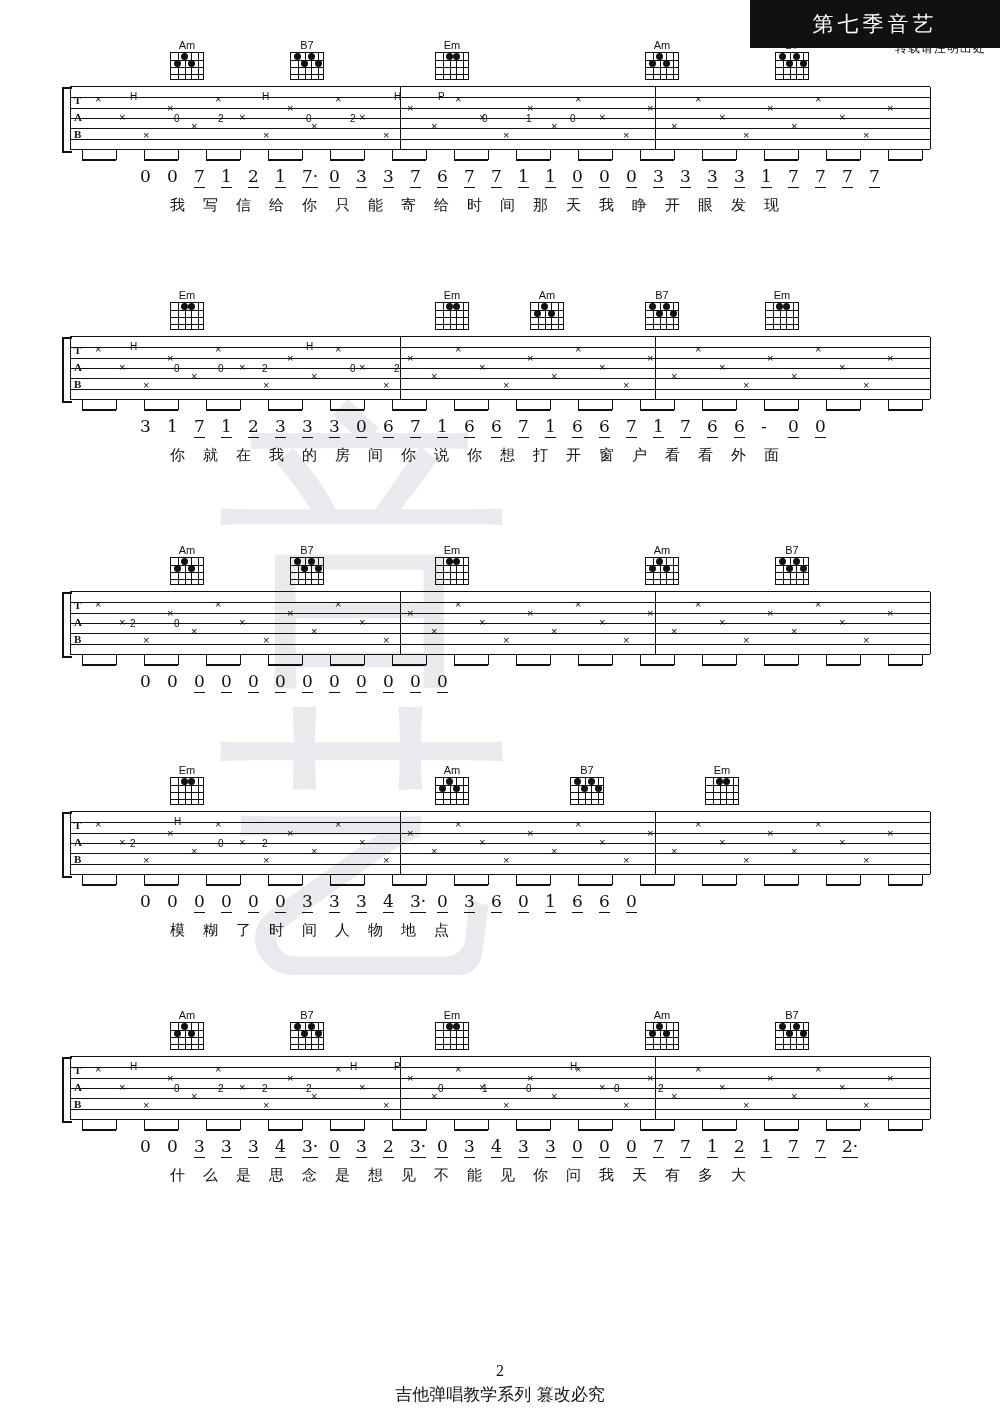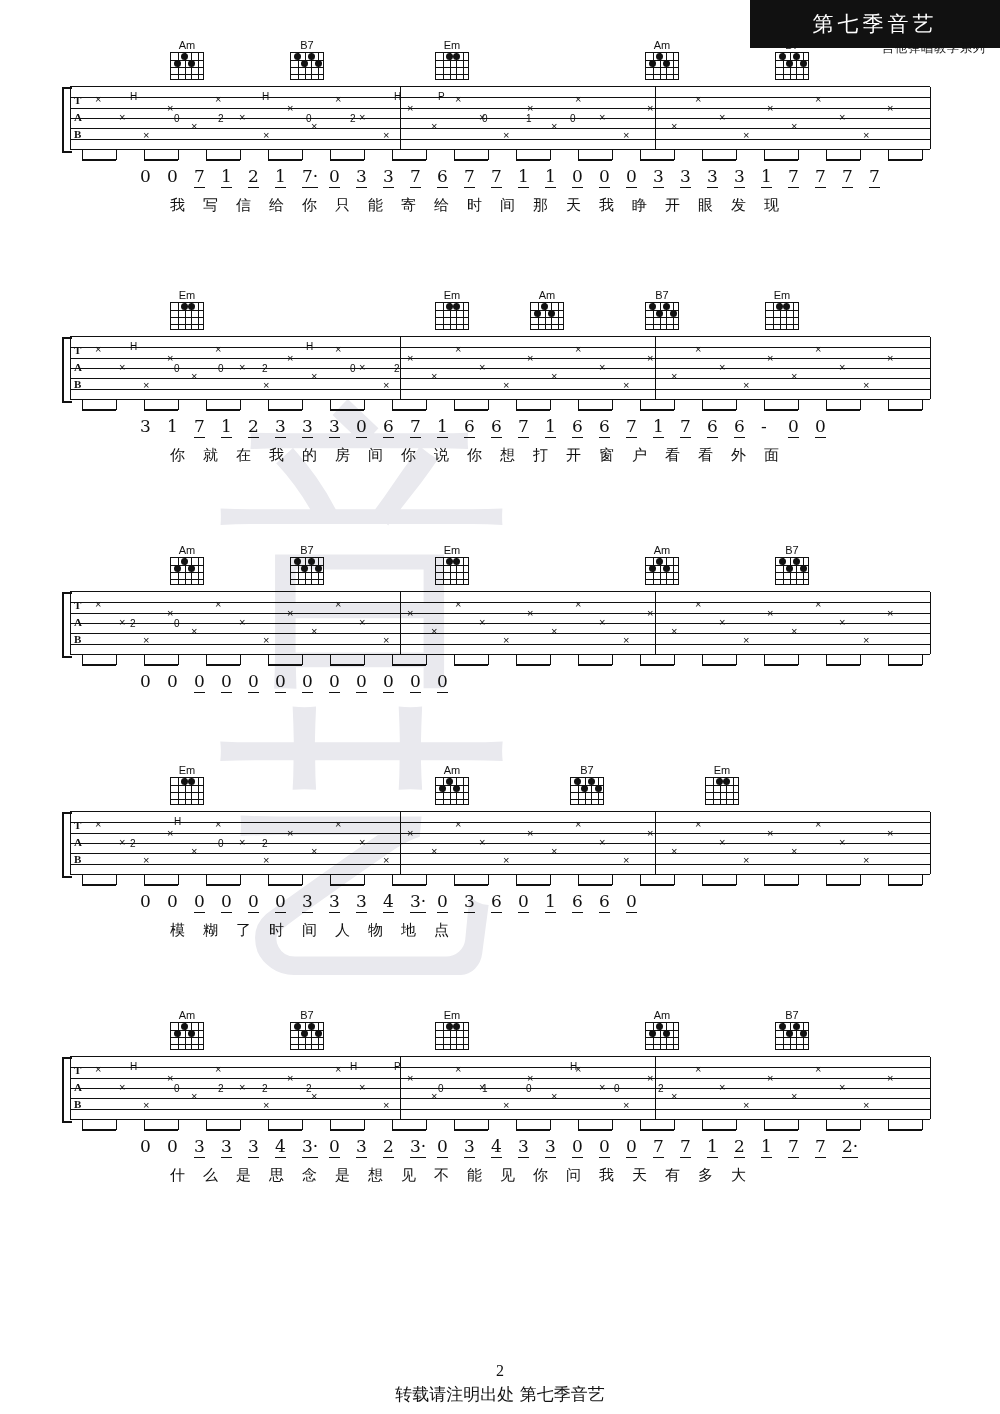--- a/index.html
+++ b/index.html
@@ -46,21 +46,21 @@
   
   .pgno{position:absolute;bottom:34px;left:0;right:0;text-align:center;font-size:16px;}
   .foot{position:absolute;bottom:8px;left:0;right:0;text-align:center;font-size:17px;font-family:"DejaVu Sans",serif;}
 </style>
 </head>
 <body>
 
 <div class="hdr">
   <span>第七季音艺</span>
 </div>
-<div class="hdr-sub">吉他弹唱教学系列</div>
+<div class="hdr-sub">转载请注明出处</div>
 
 <div class="wm">音艺</div>
 
 <div id="systems">
     <div class="system" style="top: 40px;">
       <div class="chordrow">
         <div class="chord" style="left: 95px;">
           <div class="nm">Am</div>
           <div class="grid">
             <div class="vl" style="left: 6.8px;"></div>
@@ -1123,13 +1123,13 @@
         <div class="lyr" style="left: 529px; top: 30px;">我</div>
         <div class="lyr" style="left: 562px; top: 30px;">天</div>
         <div class="lyr" style="left: 595px; top: 30px;">有</div>
         <div class="lyr" style="left: 628px; top: 30px;">多</div>
         <div class="lyr" style="left: 661px; top: 30px;">大</div>
       </div>
     </div>
   </div>
 
 <div class="pgno">2</div>
-<div class="foot">转载请注明出处 第七季音艺</div>
+<div class="foot">吉他弹唱教学系列 篡改必究</div>
 
 </body></html>

